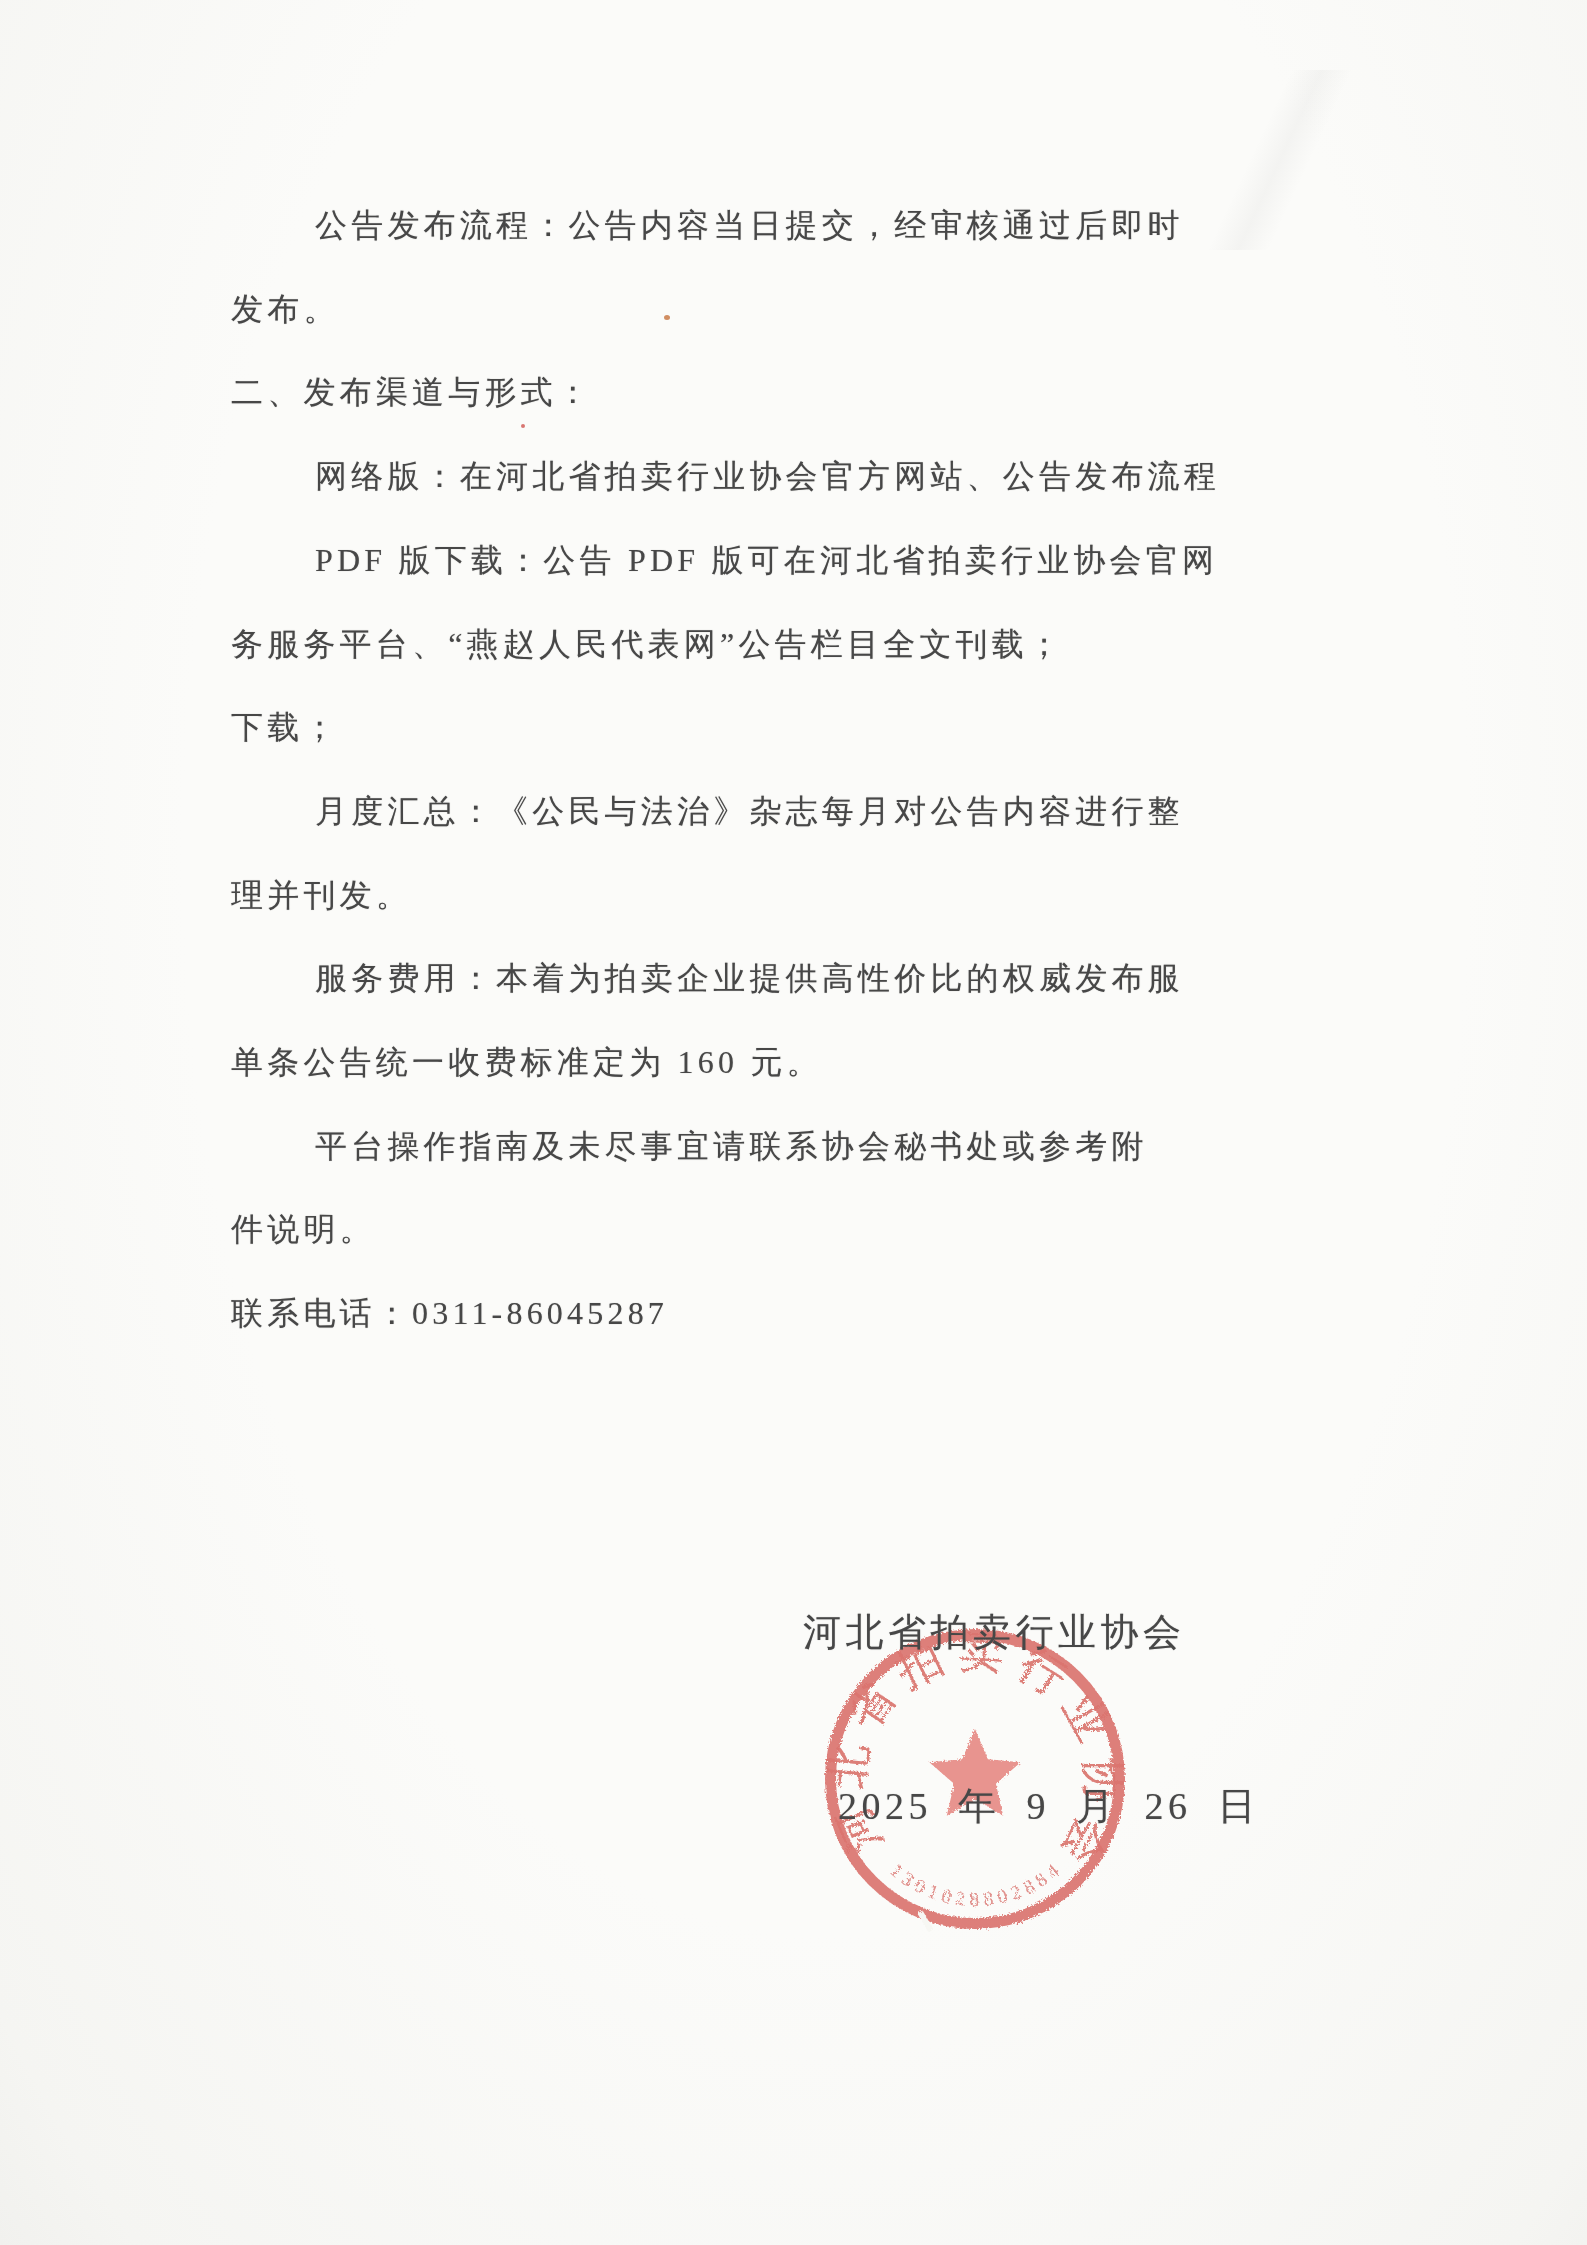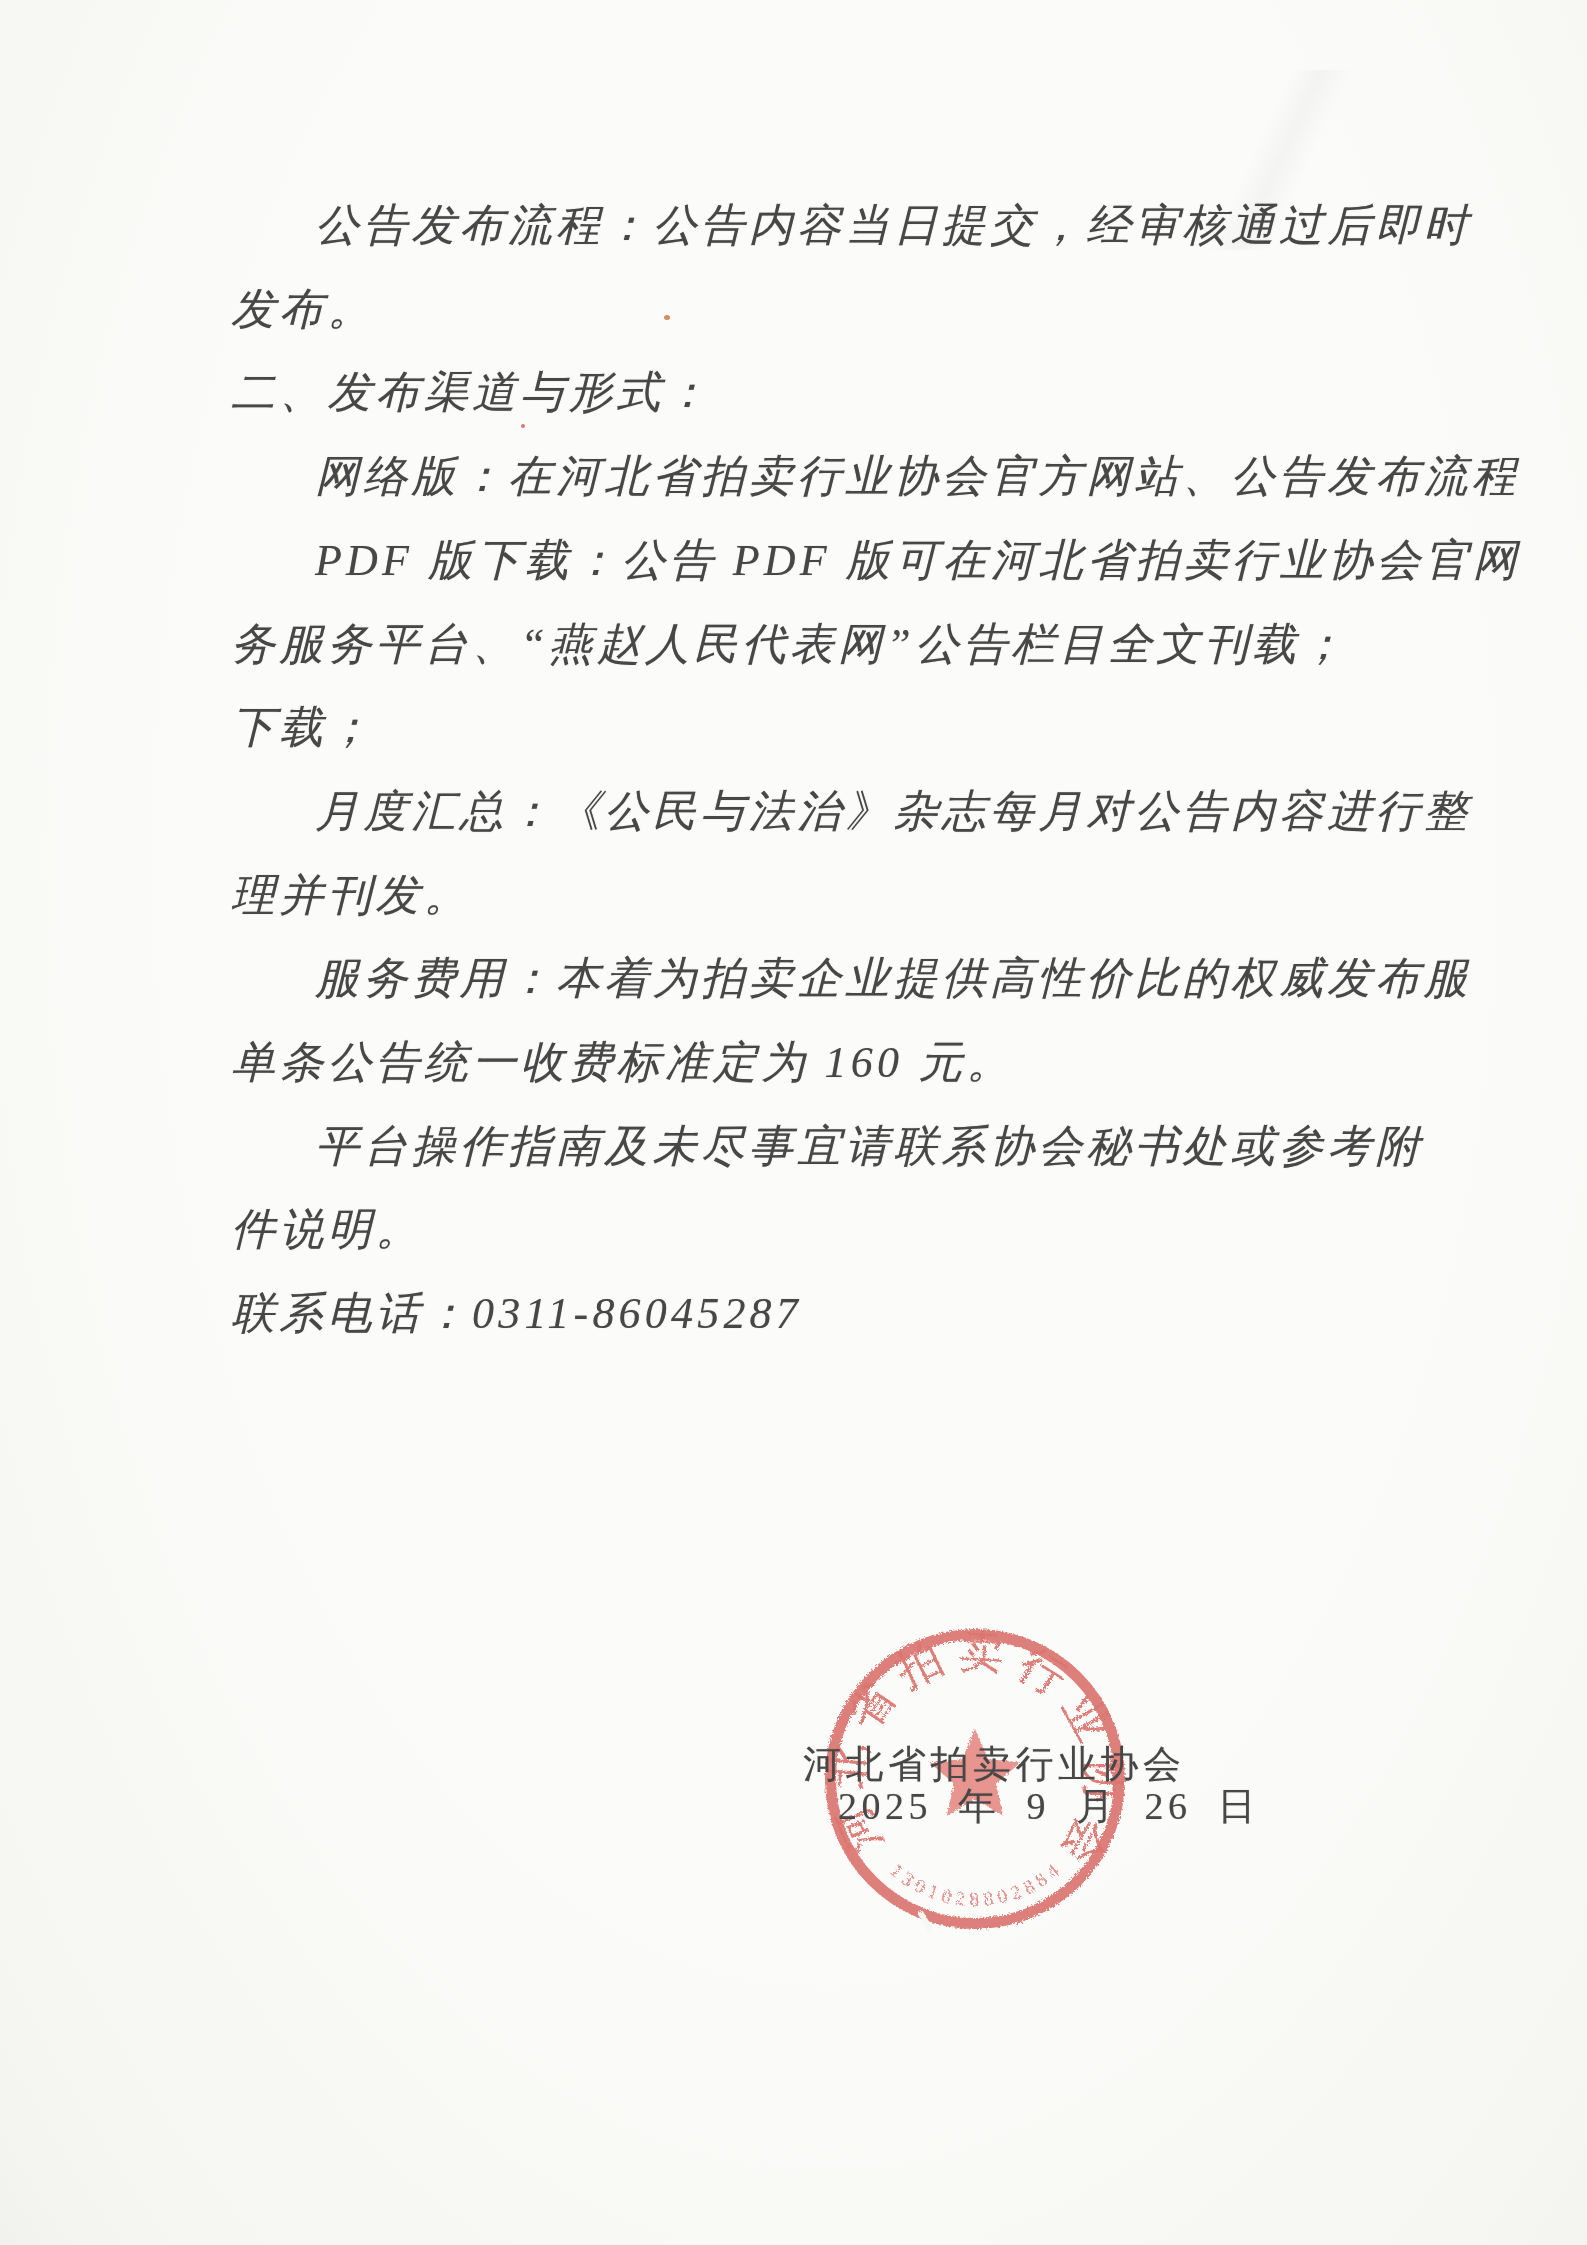--- a/index.html
+++ b/index.html
@@ -18,35 +18,34 @@
     position:absolute;left:1130px;top:70px;width:300px;height:180px;
     background:linear-gradient(115deg,transparent 42%,rgba(110,110,110,0.055) 50%,transparent 58%);
     pointer-events:none;
   }
   .speck{position:absolute;border-radius:50%;pointer-events:none;}
   .speck1{left:664px;top:315px;width:6px;height:5px;background:#c97a48;opacity:.85;}
   .speck2{left:521px;top:424px;width:4px;height:4px;background:#cc4a44;opacity:.75;}
 
   .textblock{
     position:absolute;left:231px;top:184px;width:1160px;
-    font-size:44px;line-height:83.7px;letter-spacing:4.2px;
+    font-size:32px;line-height:83.7px;letter-spacing:4.2px;
     white-space:nowrap;z-index:2;
     color:#474747;
     text-shadow:0 0 1px rgba(80,80,80,0.45);
-    font-style:italic;
   }
   .line{display:block;}
   .line.indent{padding-left:84px;}
 
   .sig{
     position:absolute;z-index:2;font-size:38px;line-height:40px;
     letter-spacing:4.5px;white-space:nowrap;color:#474747;
     text-shadow:0 0 1px rgba(80,80,80,0.45);
   }
-  .sig-org{left:803px;top:1744px;}
+  .sig-org{left:803px;top:1612px;}
   .sig-date{left:838px;top:1786px;word-spacing:12px;}
 
   .seal{
     position:absolute;left:815px;top:1619px;width:320px;height:320px;
     z-index:1;mix-blend-mode:multiply;opacity:0.95;
   }
   .seal text{font-family:"Liberation Serif","DejaVu Serif",serif;}
 </style>
 </head>
 <body>

